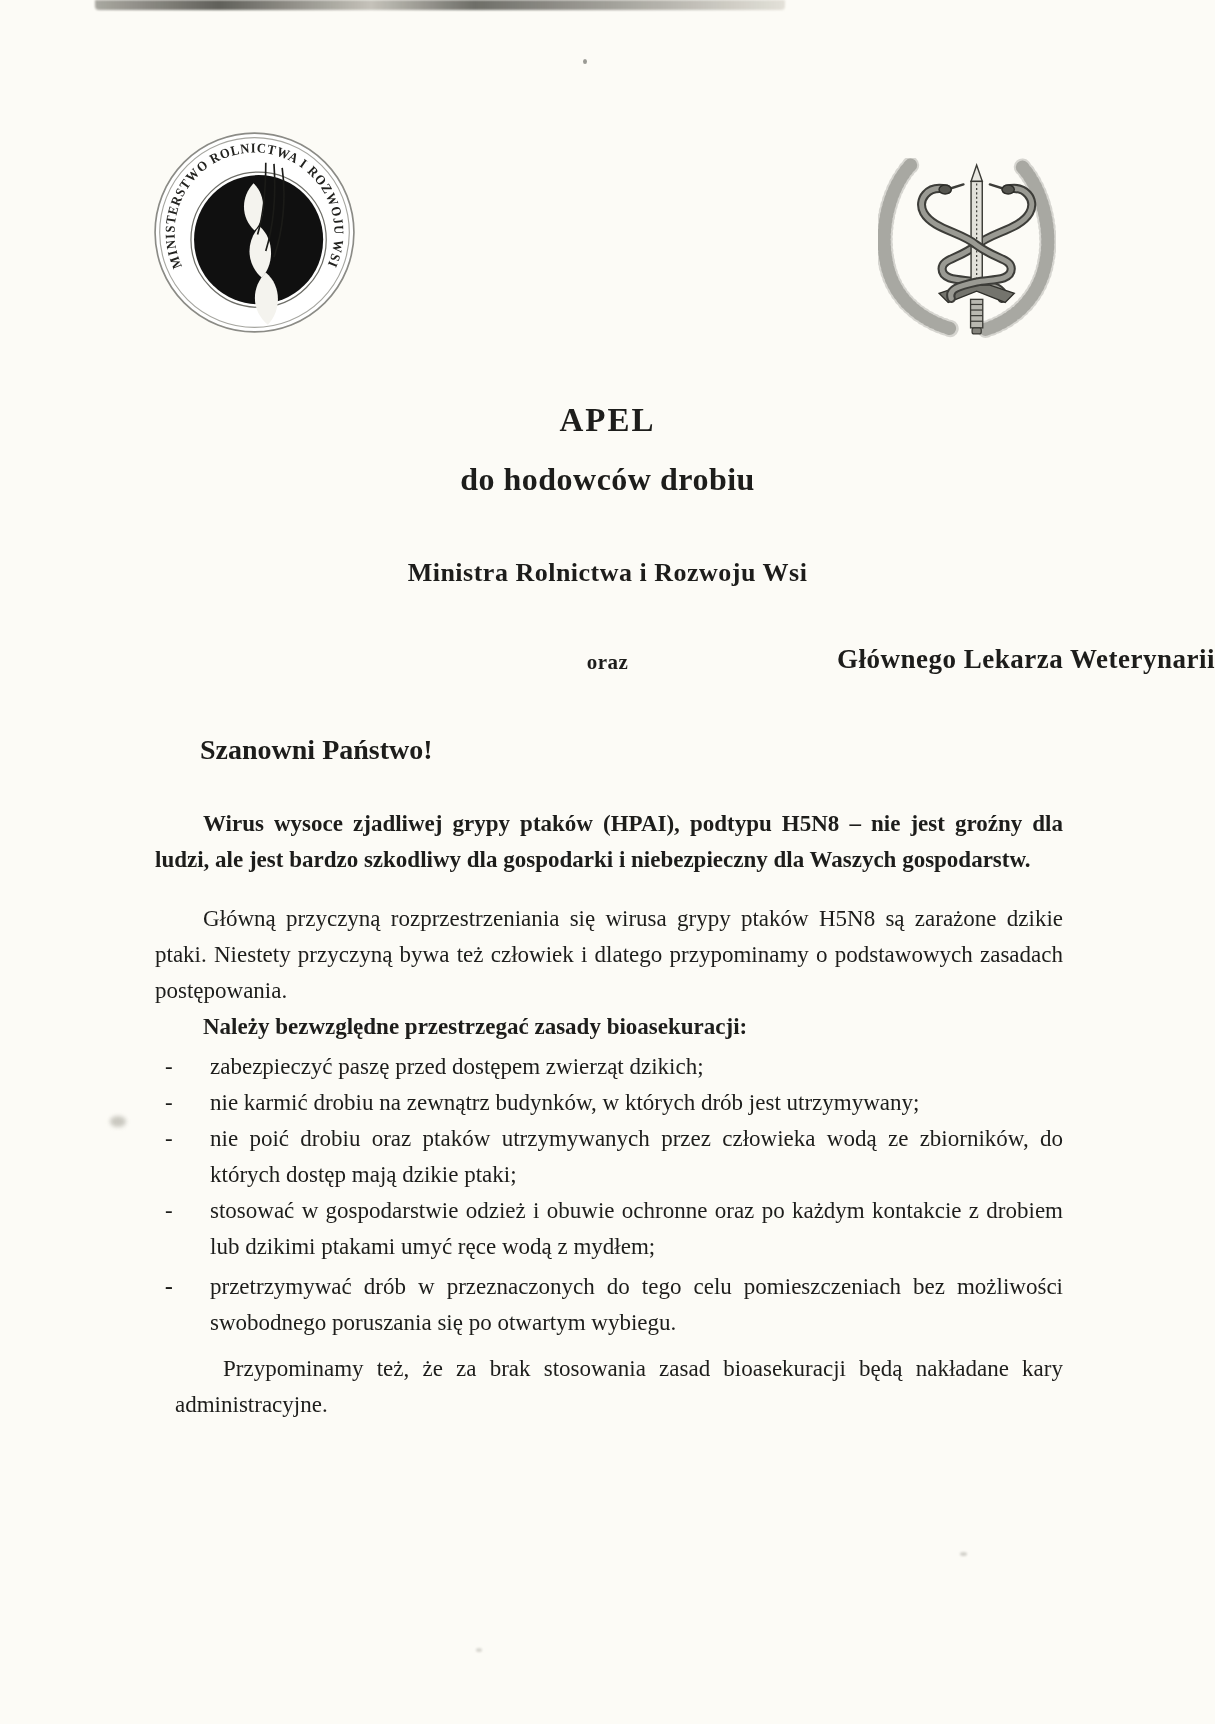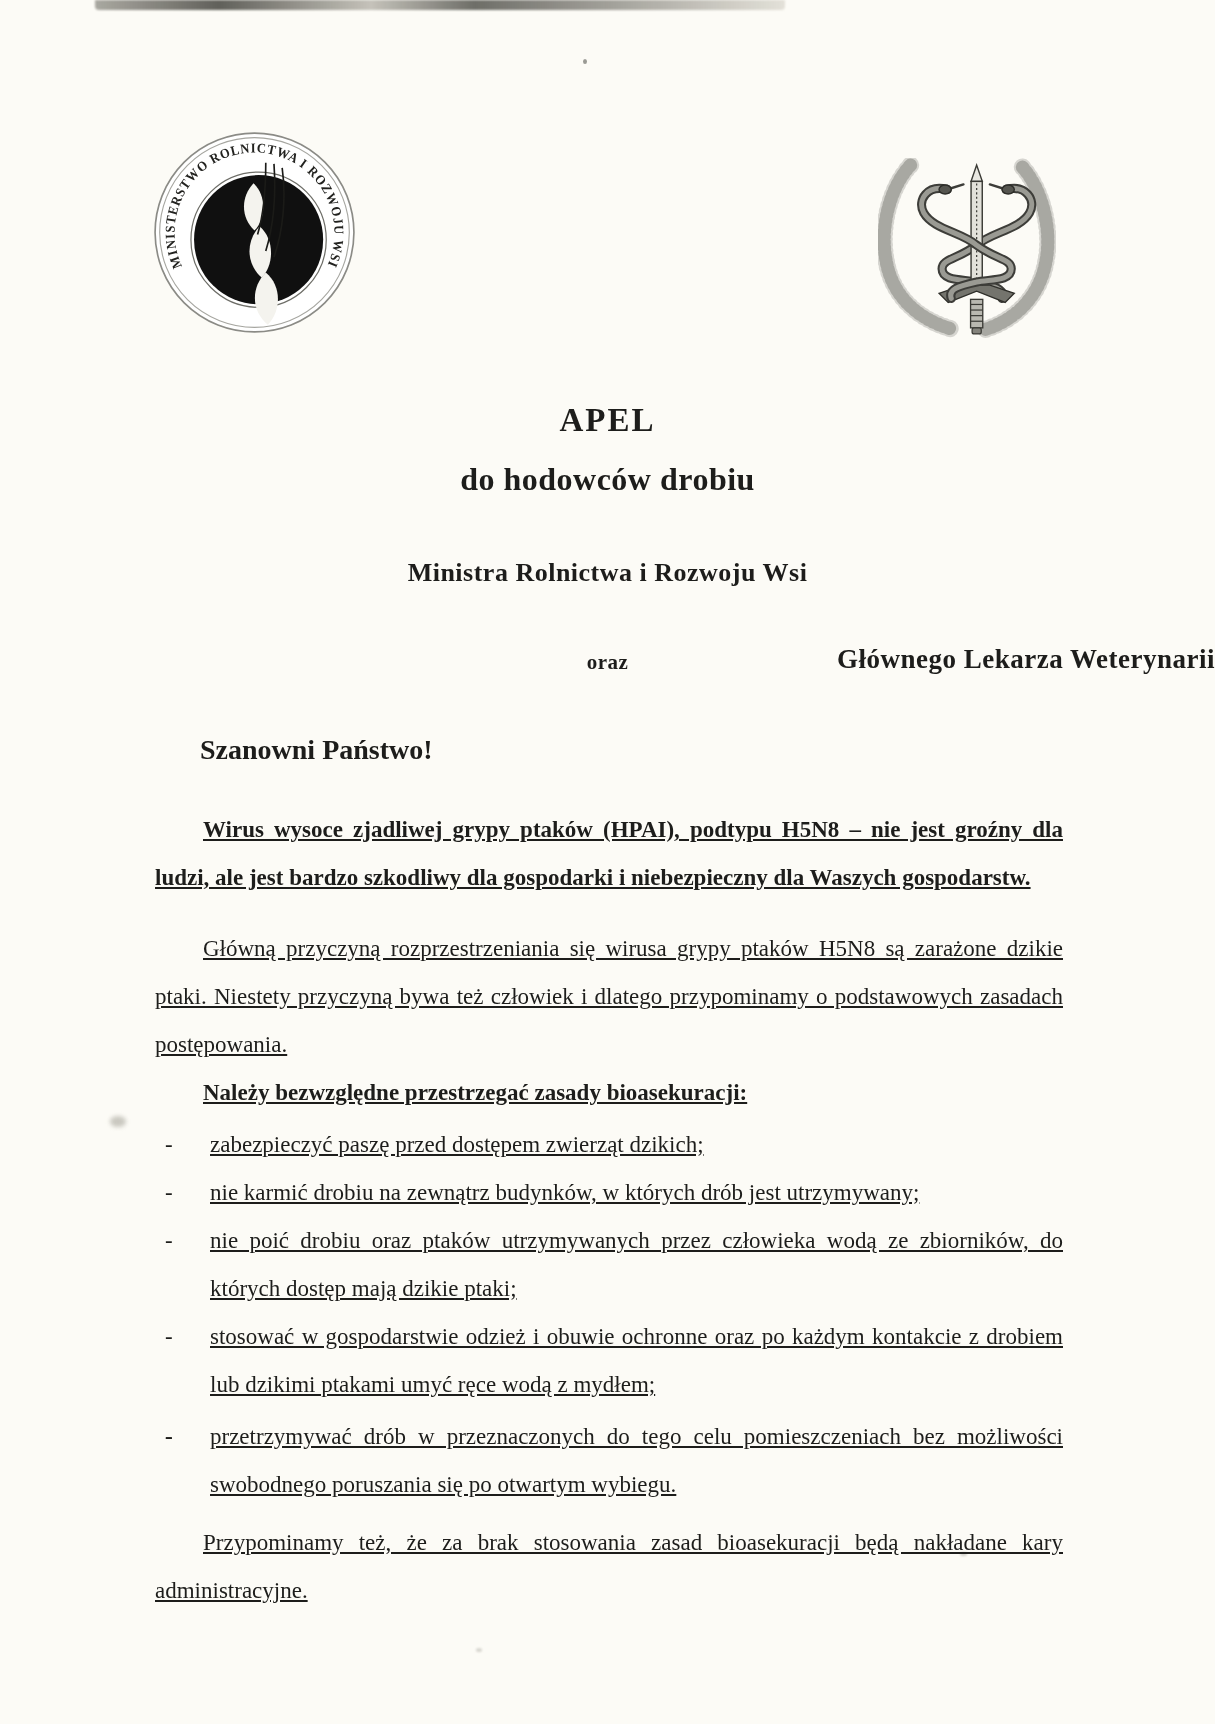--- a/index.html
+++ b/index.html
@@ -36,31 +36,31 @@
   .t-apel      { top:402px; font-size:33px; letter-spacing:2px; }
   .t-sub       { top:461px; font-size:32px; }
   .t-min       { top:558px; font-size:26px; }
   .t-oraz      { top:606px; font-size:21px;margin-top:44px; }
   .t-glw       { top:644px; font-size:27px;text-align:right; }
   .salutation  { position:absolute; left:200px; top:734px; font-weight:bold; font-size:28px; }
 
   
   .body-flow {
     position:absolute; left:155px; top:806px; width:908px;
-    font-size:23px; line-height:48px;text-decoration:underline;
+    font-size:23px; line-height:36px;
   }
   .body-flow p { text-align:justify; text-indent:48px; }
   .p-intro { font-weight:bold; }
   .p-cause { margin-top:23px; }
   .list-heading { font-weight:bold; margin-top:0; }
   .doc-list { margin-top:4px; }
   .list-item { position:relative; padding-left:55px; text-align:justify; }
   .list-item .marker { position:absolute; left:10px; top:0; }
   .li-gap { margin-top:4px; }
-  .p-closing { margin-top:10px; }
+  .p-closing { margin-top:10px;margin-left:20px; }
 </style>
 </head>
 <body>
 
 <div class="page">
 
   <div class="top-band"></div>
   <div class="dot-a"></div>
   <div class="smudge-b"></div>
   <div class="speck-c"></div>

